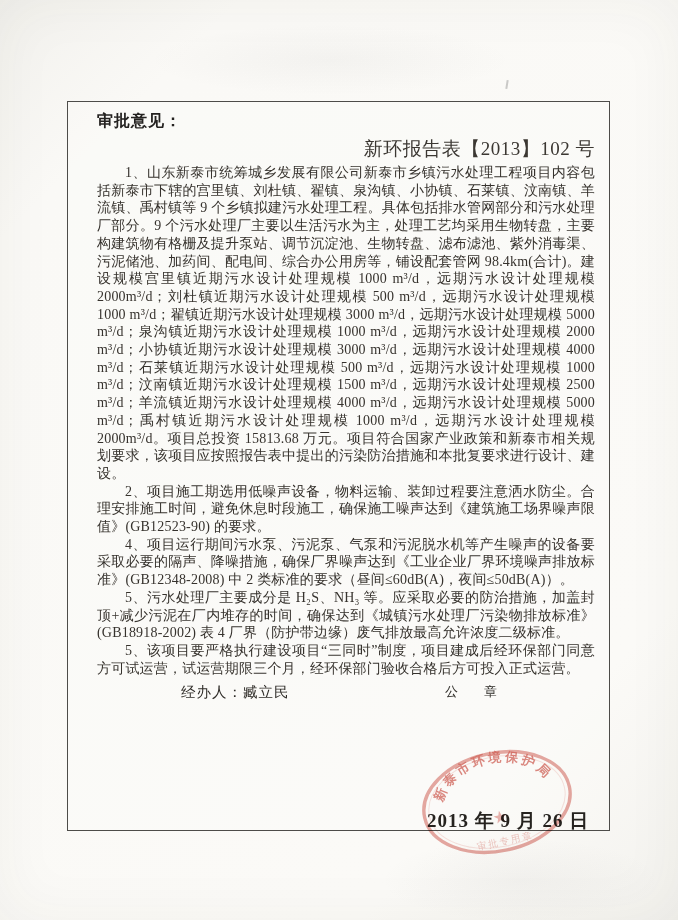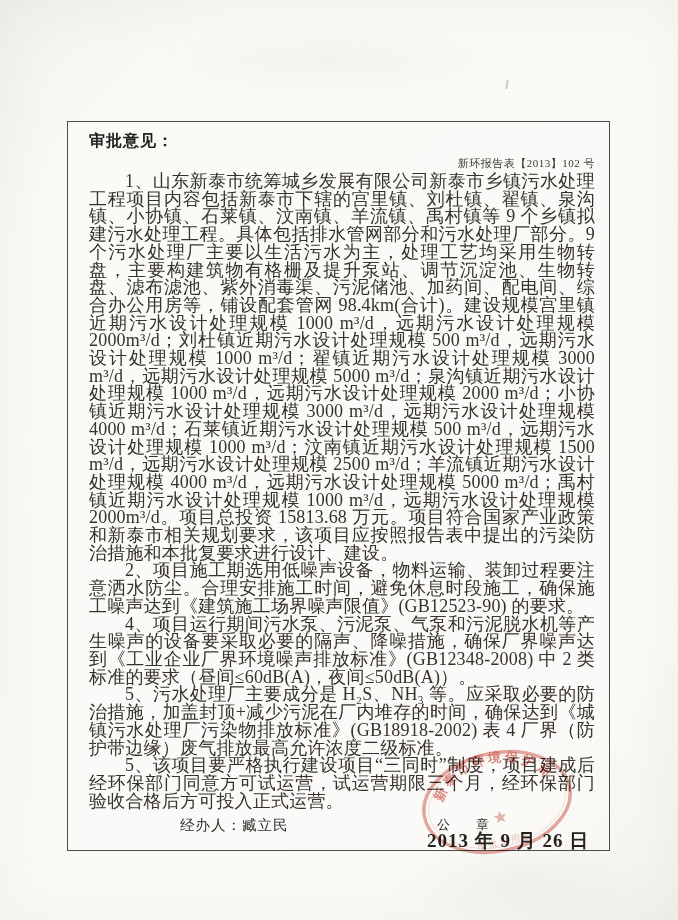--- a/index.html
+++ b/index.html
@@ -16,41 +16,40 @@
       linear-gradient(135deg,#f2f1ed 0%, #faf9f6 15%, #fbfaf7 80%, #f3f2ee 100%);
     box-shadow: inset 0 0 60px rgba(60,55,45,0.05);
   }
   .tick-mark {
     position:absolute; left:506px; top:80px; width:2px; height:9px;
     background:rgba(90,90,90,0.30); transform:rotate(9deg);
   }
   .border-box {
     position:absolute; left:67px; top:101px; width:543px; height:730px;
     border:1px solid #4d4c49; box-sizing:border-box;
-    padding:9px 14px 0 21px;
+    padding:9px 14px 0 29px;
     color:#35312c;
     background:rgba(255,255,255,0.15);
-    margin-top:20px;
   }
   .title {
     margin:0; font-size:16px; font-weight:bold; color:#242220; letter-spacing:1px;
   }
   .docnum {
-    text-align:right; font-size:11px; color:#3b3732;
+    text-align:right; font-size:19px; color:#3b3732;
     margin-top:4px; margin-bottom:2px; letter-spacing:0.5px;
   }
   .bodytext p {
-    margin:0; font-size:18px; line-height:17.7px;
+    margin:0; font-size:14px; line-height:17.7px;
     text-align:justify; text-indent:2em; color:#36322d;
     letter-spacing:0.2px;
   }
   .footer-row {
     position:relative; margin-top:6px; height:20px; font-size:14.5px; color:#2e2b27;
   }
-  .handler { position:absolute; left:91px; letter-spacing:1px; }
+  .handler { position:absolute; left:84px; letter-spacing:1px; }
   .gongzhang { position:absolute; left:348px; font-size:13px; color:#2e2b27; }
   .date-line {
     position:absolute; left:359px; top:706px;
     font-size:19px; font-weight:bold; color:#26231f; letter-spacing:1px;
   }
   .seal {
     position:absolute; left:417px; top:746px;
     transform:rotate(-12deg);
     mix-blend-mode:multiply; opacity:0.9;
     pointer-events:none;

